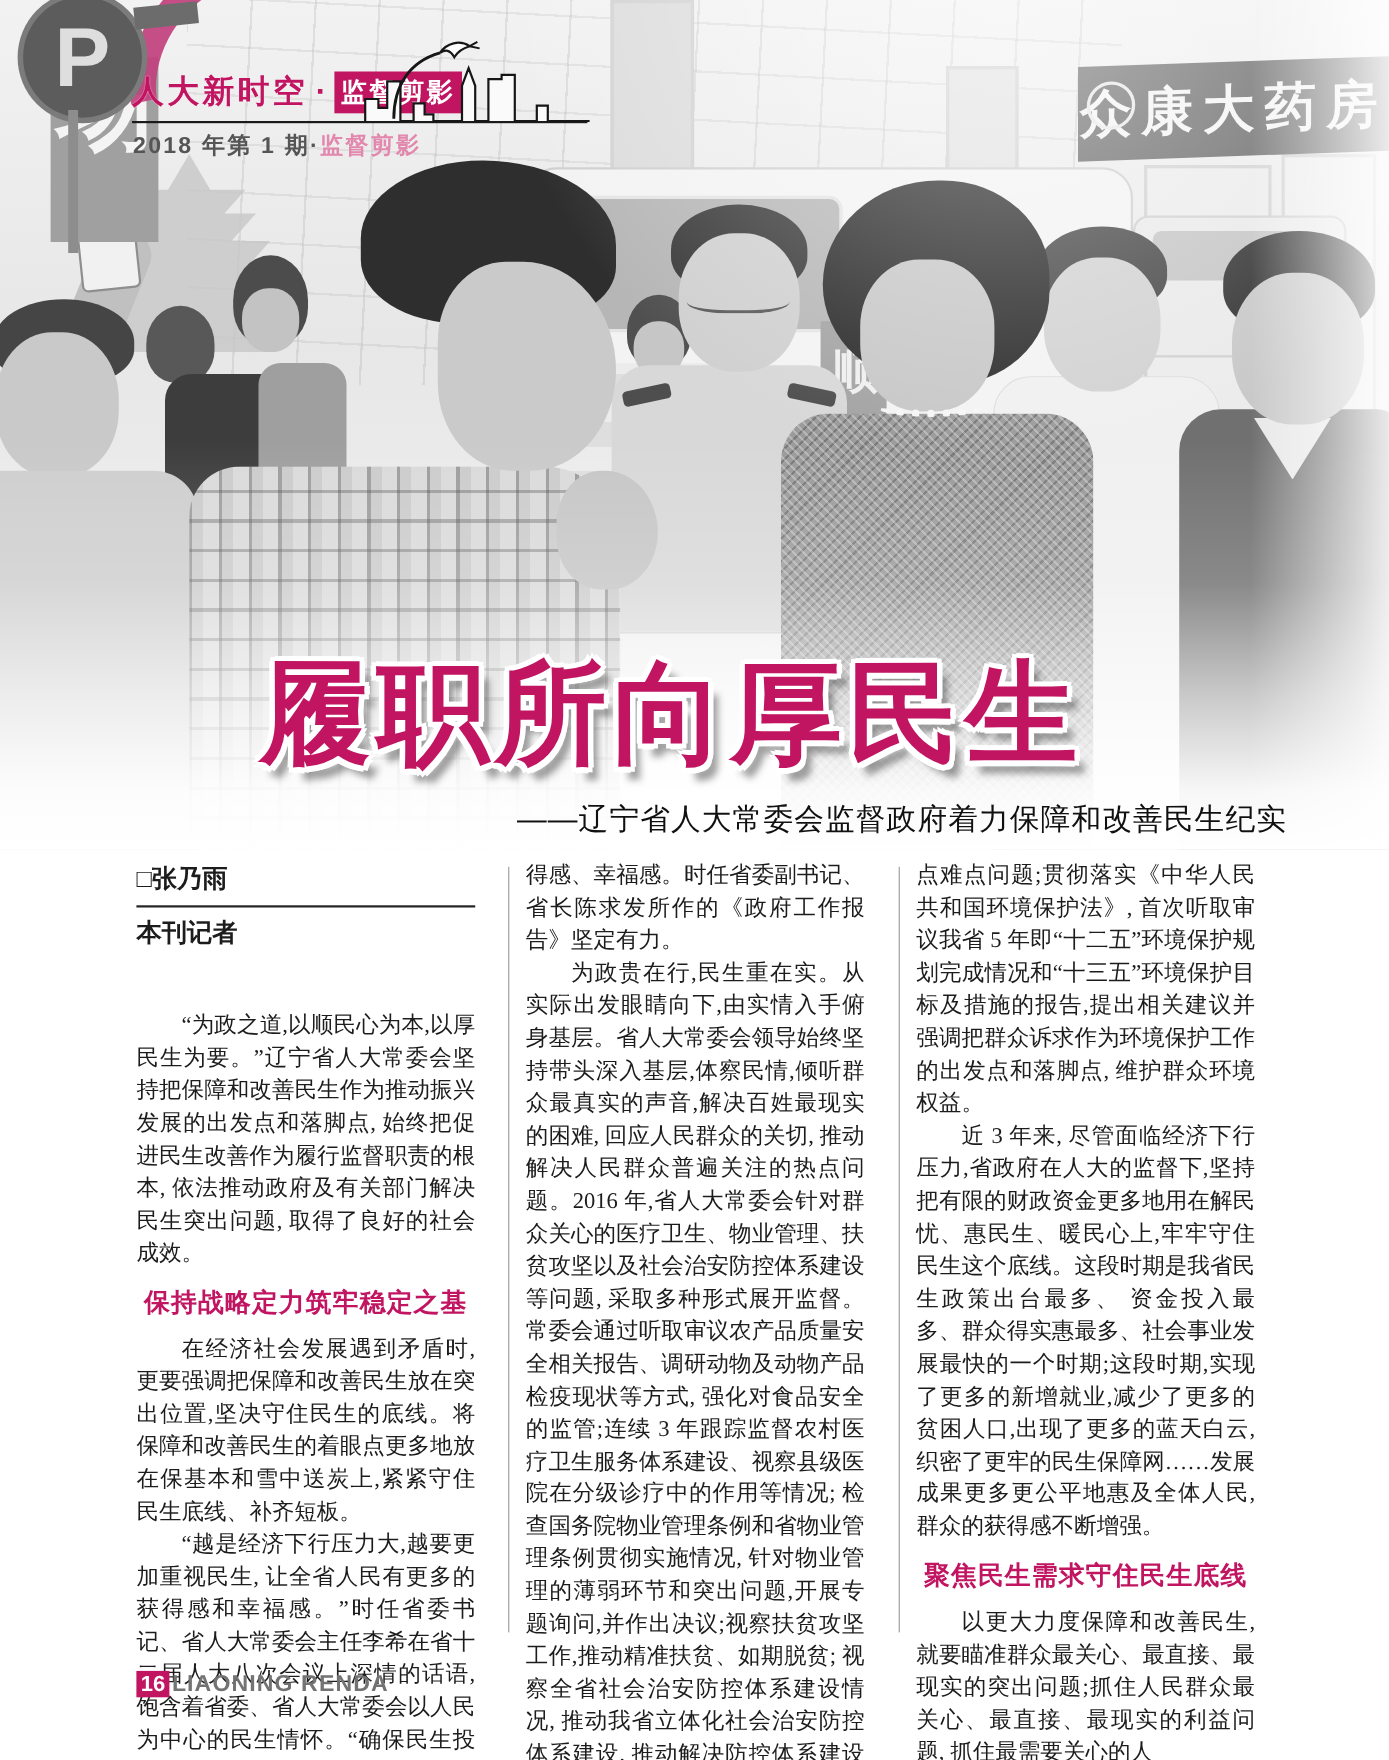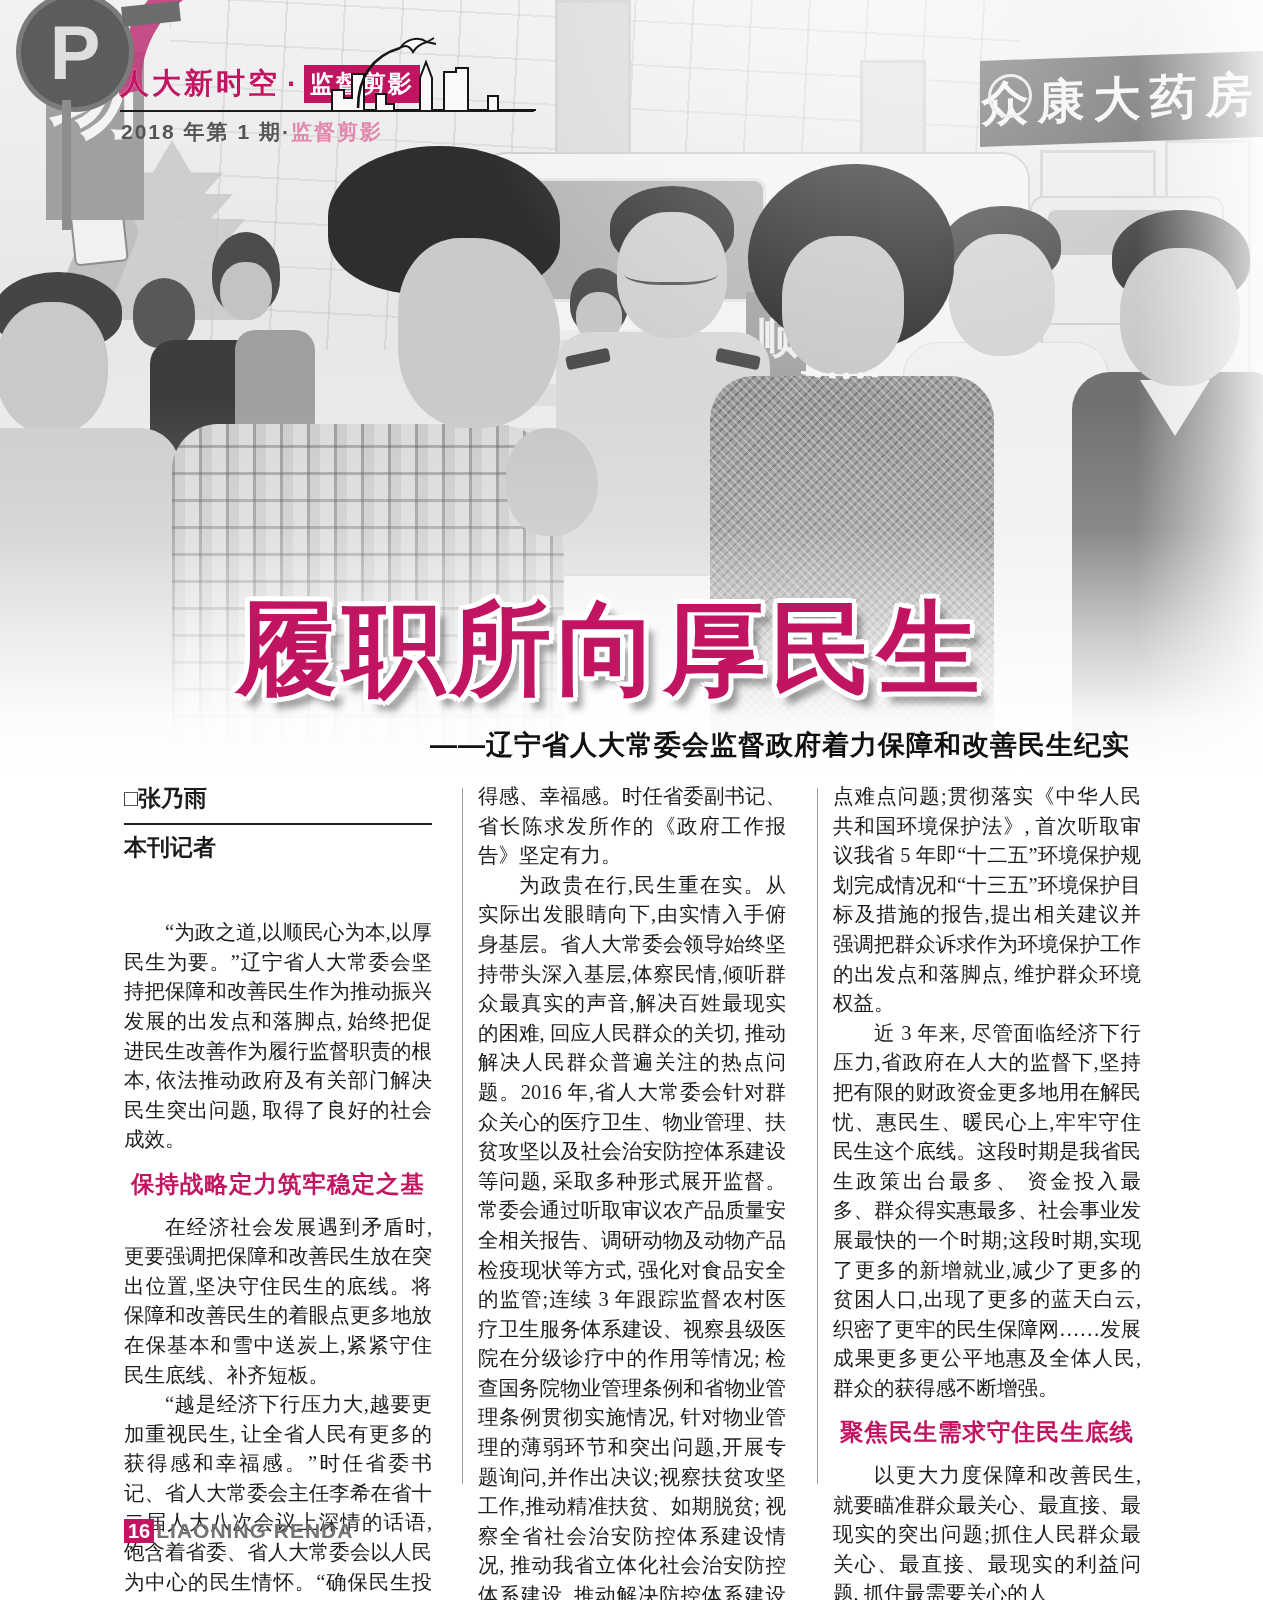--- a/index.html
+++ b/index.html
@@ -98,22 +98,22 @@
   .mast-rule{position:absolute;left:120px;top:110px;width:414px;height:2px;background:#1a1a1a;}
   .mast-line2{position:absolute;left:121px;top:118px;font-size:21px;font-weight:bold;letter-spacing:2px;color:#555;white-space:nowrap;}
   .mast-line2 .org{color:#e287ad;}
   .skyline{position:absolute;left:328px;top:34px;}
 
   
   .hero-title{position:absolute;left:90px;top:582px;width:1040px;margin:0;text-align:center;
       font-size:102px;font-weight:bold;letter-spacing:5px;color:#c11562;white-space:nowrap;
       text-shadow:-4px -4px 0 #fff,4px -4px 0 #fff,-4px 4px 0 #fff,4px 4px 0 #fff,
                   -5px 0 0 #fff,5px 0 0 #fff,0 -5px 0 #fff,0 5px 0 #fff,9px 11px 7px rgba(40,40,40,.45);}
-  .hero-sub{position:absolute;left:430px;top:727px;width:740px;text-align:left;
-      font-size:27px;font-weight:bold;color:#101010;letter-spacing:1px;white-space:nowrap;}
+  .hero-sub{position:absolute;left:430px;top:727px;width:740px;text-align:right;
+      font-size:27px;font-weight:normal;color:#101010;letter-spacing:1px;white-space:nowrap;}
 
   
   .col{position:absolute;top:782px;width:308px;font-size:20.5px;line-height:29.6px;text-align:justify;}
   .col p{margin:0;font-family:Liberation Serif, serif;}
   .col .indent{text-indent:2em;}
   .c1{left:124px;}
   .c2{left:478px;}
   .c3{left:833px;}
   .divider{position:absolute;top:788px;width:1px;height:696px;background:#9a9a9a;}
   .dv1{left:462px;}

